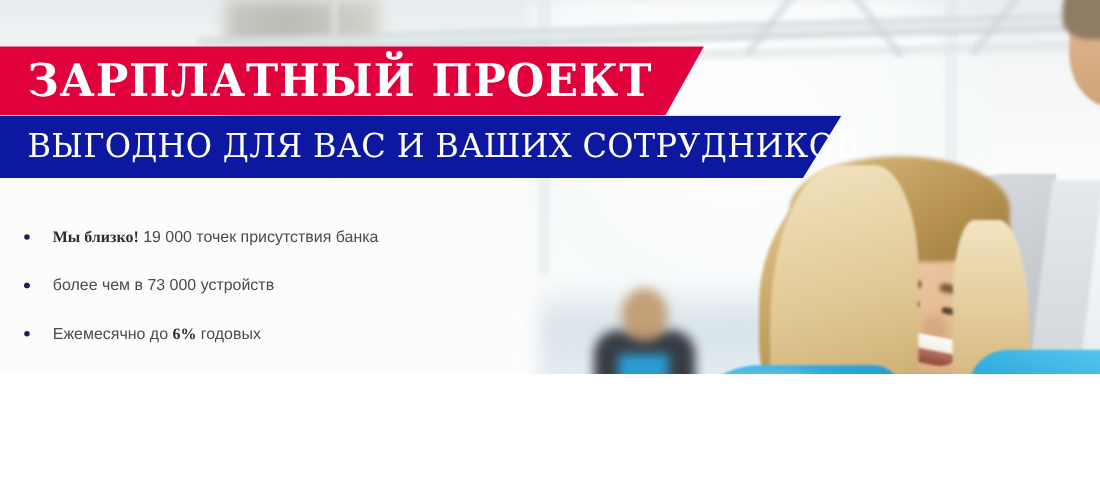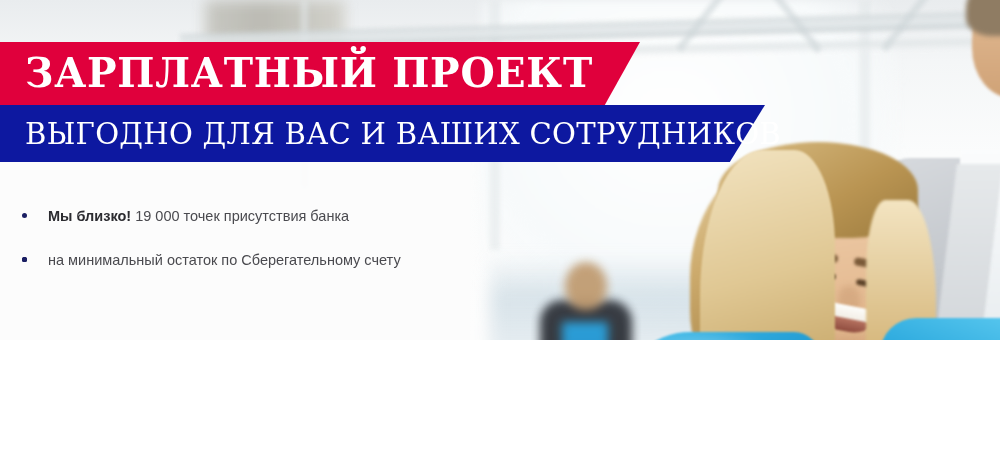--- a/index.html
+++ b/index.html
@@ -399,20 +399,21 @@
     content: "";
     position: absolute;
     left: 22px; top: 8px;
     width: 5px; height: 5px;
     border-radius: 50%;
     background: #1b1f63;
   }
   .bullet b {
     color: #2b2b30;
     font-weight: bold;
+    font-family: Liberation Serif, serif;
   }
   .bullet .line { display: block; }
 </style>
 </head>
 <body>
 
 <div class="stage">
 
   <div class="photo">
     <div class="photo-base"></div>
@@ -471,19 +472,20 @@
   <div class="banner-title">ЗАРПЛАТНЫЙ ПРОЕКТ</div>
   <div class="banner-sub">ВЫГОДНО ДЛЯ ВАС И ВАШИХ СОТРУДНИКОВ</div>
 
   <ul class="bullets" id="bullets">
       <li class="bullet">
         <span class="line"><b>Мы близко!</b> 19 000 точек присутствия банка</span>
       </li>
       <li class="bullet">
       </li>
       <li class="bullet">
+        <span class="line">более чем в 73 000 устройств</span>
       </li>
       <li class="bullet">
-        <span class="line">на минимальный остаток по Сберегательному счету</span>
+        <span class="line">Ежемесячно до <b>6%</b> годовых</span>
       </li>
     </ul>
 
 </div>
 
 </body></html>

